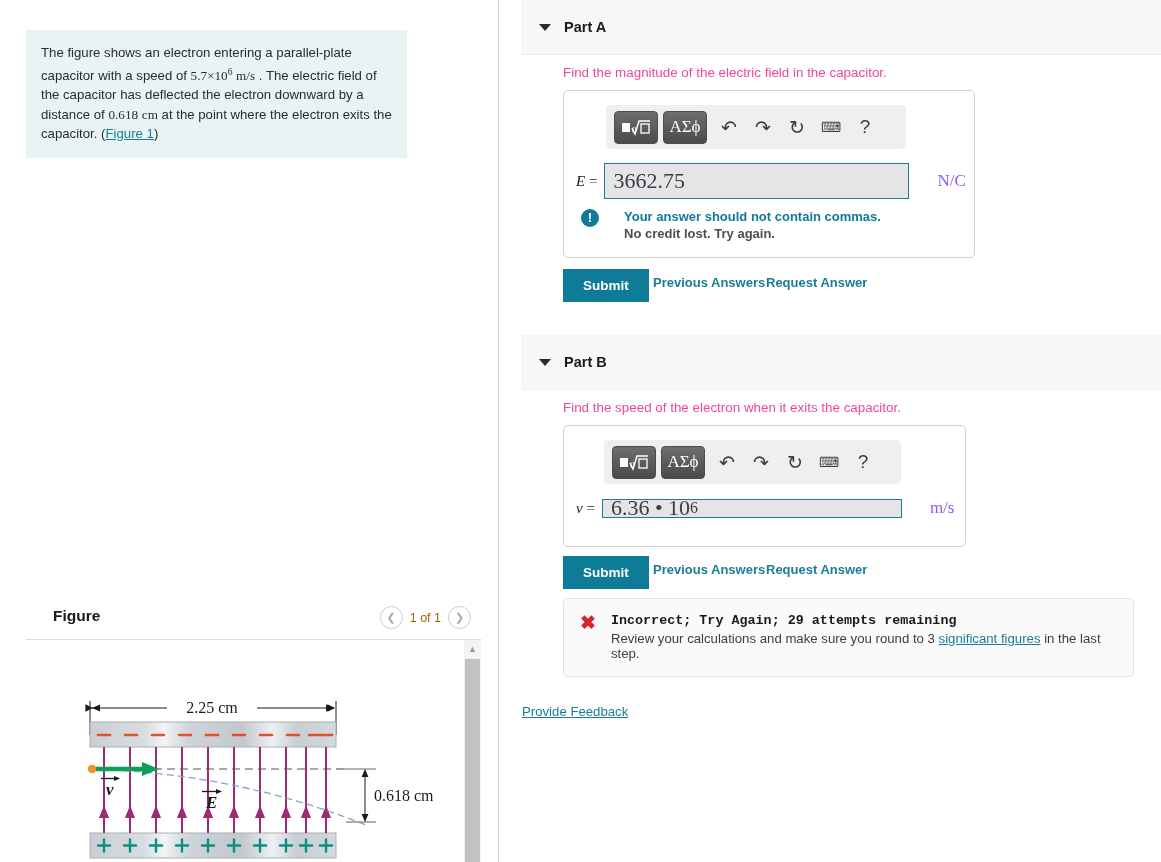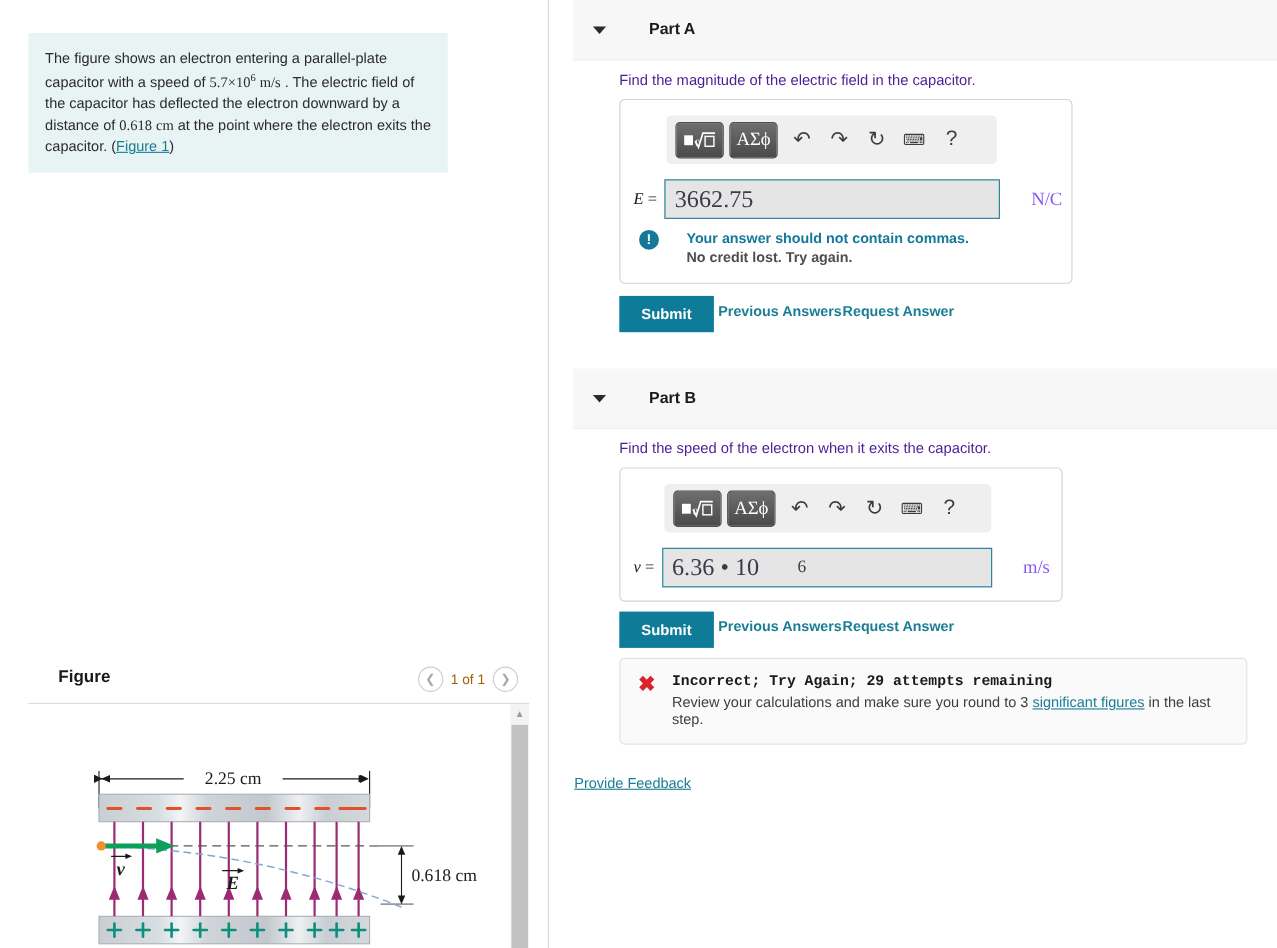--- a/index.html
+++ b/index.html
@@ -75,22 +75,22 @@
   .part-header {
     position: absolute; left: 22px; width: 640px; height: 55px;
     background: #f7f7f7; border-bottom: 1px solid #eeeeee;
     display: flex; align-items: center;
   }
   .caret {
     margin-left: 18px; width: 0; height: 0;
     border-left: 6px solid transparent; border-right: 6px solid transparent;
     border-top: 7px solid #2b2b2b; cursor: pointer;
   }
-  .part-title { margin-left: 39px; font-size: 14.5px; font-weight: bold; color: #1a1a1a; }
-  .prompt { position: absolute; font-size: 13.4px; color: #4c1d95; }
+  .part-title { margin-left: 13px; font-size: 14.5px; font-weight: bold; color: #1a1a1a; }
+  .prompt { position: absolute; font-size: 13.4px; color: #ec4899; }
 
   .answer-box {
     position: absolute; border: 1px solid #d2d2d2; border-radius: 5px; background: #fff;
   }
   .mathbar {
     position: absolute; border-radius: 4px; background: #efefef;
     display: flex; align-items: center; gap: 0px;
   }
   .mb-btn {
     width: 44px; height: 33px; border-radius: 4px; border: 1px solid #4d4d4d;
@@ -389,21 +389,21 @@
         </div>
         <div class="mb-icon">↶</div>
         <div class="mb-icon">↷</div>
         <div class="mb-icon">↻</div>
         <div class="mb-icon" style="font-size:14px;">⌨</div>
         <div class="mb-icon">?</div>
       </div>
 
       <div class="field-row" style="left:12px; top:72px;">
         <span class="field-label"><span>v</span>&nbsp;<span style="font-style:normal;">=</span></span>
-        <div class="field-input" style="width:300px; height:36px;gap:35px;">
+        <div class="field-input" style="width:300px; height:19px;">
           <span>6.36 • 10</span>
             <span class="sup">6</span>
         </div>
         <span class="field-unit">m/s</span>
       </div>
     </div>
 
     <button class="submit-btn" style="left:64px; top:556px;">Submit</button>
     <a class="side-link" style="left:154px; top:562px;">Previous Answers</a>
     <a class="side-link" style="left:267px; top:562px;">Request Answer</a>

